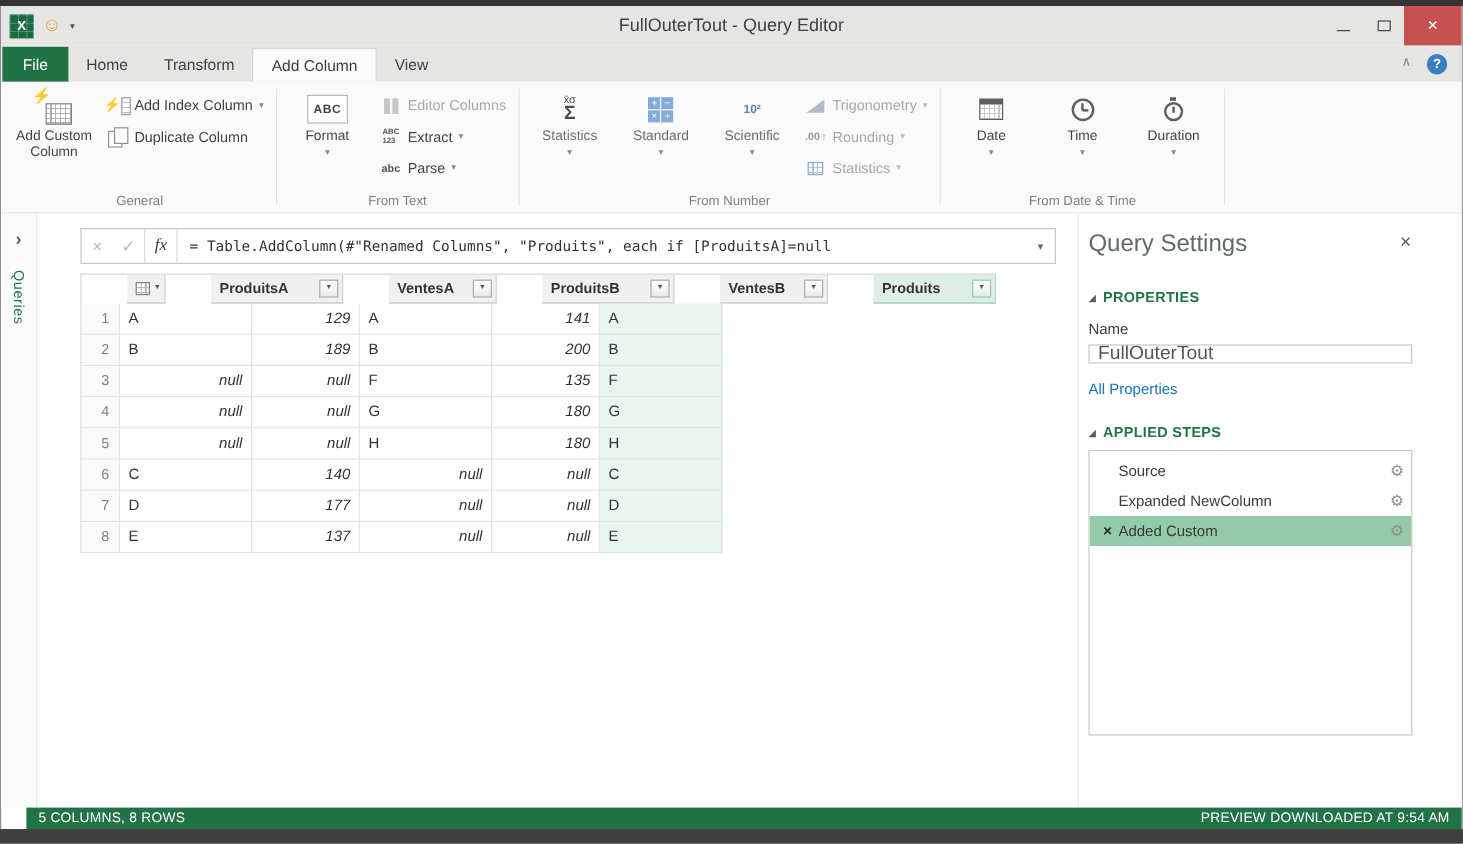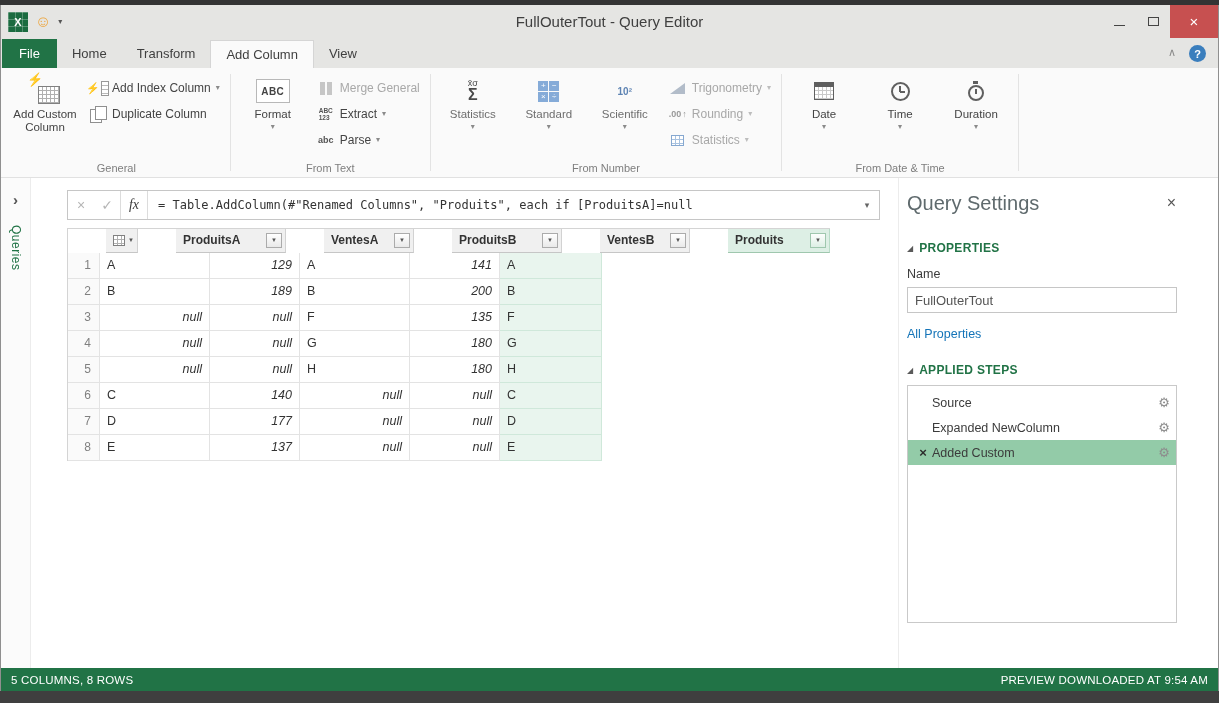--- a/index.html
+++ b/index.html
@@ -136,34 +136,34 @@
   
   .settings { width:320px; flex:none; padding:14px 42px 0 8px; border-left:1px solid #ececec; background:#fff; }
   .sp-top { display:flex; align-items:flex-start; justify-content:space-between;gap:48px; }
   .sp-title { font-size:20px; color:#5f6a6d; font-weight:normal; }
   .sp-close { color:#555; font-size:16px; line-height:1; margin-top:3px; }
   .sp-sec { display:flex; align-items:center; gap:6px; margin-top:26px; }
   .sp-sec.steps-sec { margin-top:22px; }
   .sec-tri { color:#5a5a5a; font-size:8px; }
   .sec-label { color:#217346; font-weight:bold; font-size:12px; letter-spacing:.3px; }
   .sp-namelabel { margin-top:12px; font-size:12.5px; color:#3b3b3b; }
-  .sp-input { margin-top:6px; width:270px; height:26px; border:1px solid #c6c6c6; padding:0 7px; font-size:13px;
+  .sp-input { margin-top:6px; width:270px; height:16px; border:1px solid #c6c6c6; padding:0 7px; font-size:16px;
       color:#555; font-family:"Liberation Sans", sans-serif; background:#fff; }
   .sp-link { margin-top:14px; color:#1474b8; font-size:12.5px; cursor:default; }
   .steps { margin-top:8px; width:270px; height:238px; border:1px solid #c9c9c9; background:#fff; overflow:hidden; padding-top:4px; }
   .step { height:25px; display:flex; align-items:center; font-size:12.5px; color:#3b3b3b; padding:0 6px 0 6px; }
   .step-gutter { width:18px; flex:none; text-align:center; }
   .step-gutter.del { color:#2c2c2c; font-weight:bold; font-size:13px; }
   .step-label { flex:1; overflow:hidden; white-space:nowrap; }
   .gear { color:#8d8d8d; font-size:13px; flex:none; line-height:1; }
   .step.selected { background:#93cba8; }
 
   
-  .statusbar { height:23px; background:#217346; color:#fff; display:flex; align-items:center; justify-content:space-between;
-      padding:0 10px; font-size:11.5px; letter-spacing:.2px; flex:none; }
+  .statusbar { height:18px; background:#217346; color:#fff; display:flex; align-items:center; justify-content:space-between;
+      padding:0 10px; font-size:11.5px; letter-spacing:.2px; flex:none;margin-left:21px; }
 </style>
 </head>
 <body>
 
 <div class="screen">
   <div class="bgtop"></div>
 
   <div class="window">
 
     <div class="titlebar">
@@ -242,21 +242,21 @@
             <span class="dd">▾</span>
           </div>
           <div class="smallstack">
             <div class="smallbtn dis">
               <span class="s-icon">
                   <span class="icon-merge">
                     <i></i>
                     <i></i>
                   </span>
                 </span>
-              <span class="sb-label">Merge General</span>
+              <span class="sb-label">Editor Columns</span>
             </div>
             <div class="smallbtn">
               <span class="s-icon">
                   <span class="icon-extract">
                     <span>ABC</span>
                     <span>123</span>
                   </span>
                 </span>
               <span class="sb-label">Extract</span>
               <span class="dd">▾</span>

